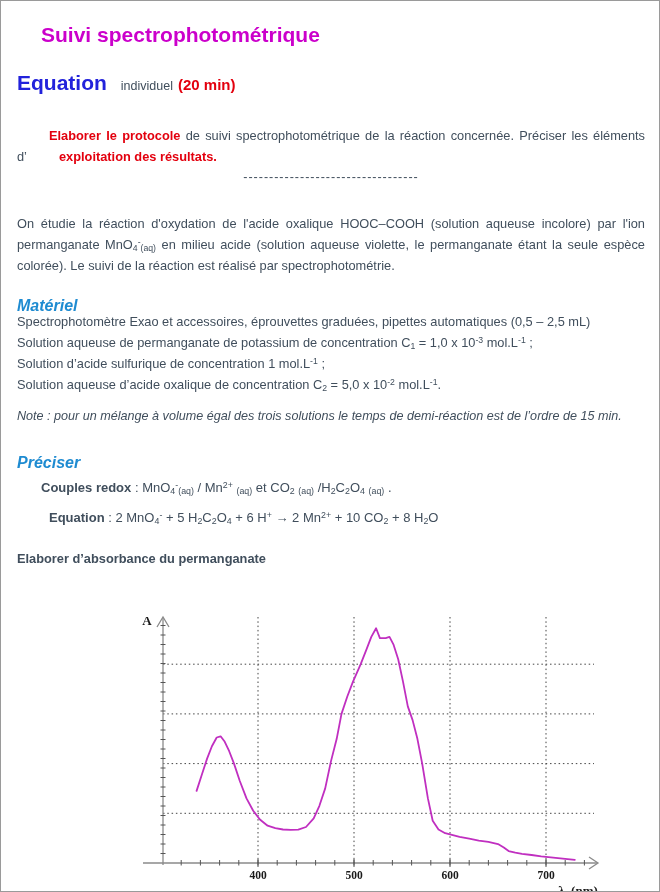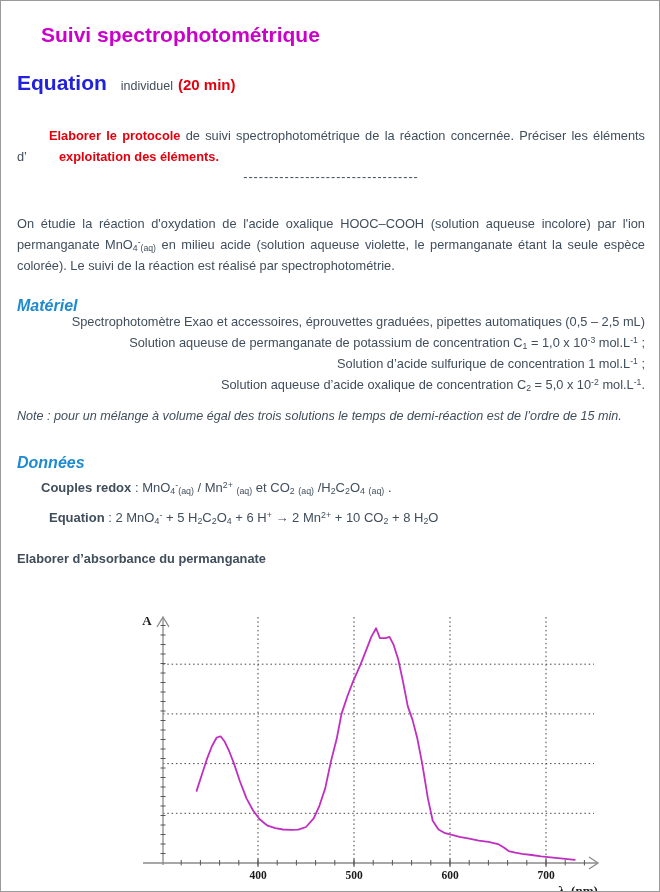--- a/index.html
+++ b/index.html
@@ -33,21 +33,21 @@
   .instruction{top:111px;}
   .dashes{top:169px;left:0;width:660px;text-align:center;font-size:12.5px;letter-spacing:1px;color:var(--body,#404E5C);}
   .intro{top:199px;}
   .section-heading{
     left:16px;
     font-size:16px;font-weight:bold;
     color:var(--section_blue,#1E8BD1);
     font-style:italic;
   }
   .materiel-heading{top:283px;}
-  .materiel-lines{top:310px;left:16px;width:628px;font-size:12.8px;text-align:right;}
+  .materiel-lines{top:310px;left:16px;width:628px;font-size:12.8px;}
   .materiel-lines .line{height:21px;line-height:21px;white-space:nowrap;}
   .note{top:395px;left:16px;width:628px;font-size:12.6px;font-style:italic;}
   .donnees-heading{top:440px;}
   .couples-line{top:466px;left:8px;font-size:13px;white-space:nowrap;text-align:right;}
   .equation-line{top:501px;left:16px;font-size:13px;white-space:nowrap;margin-top:8px;}
   .spectre-heading{top:537px;left:16px;font-size:12.8px;font-weight:bold;}
   .bold{font-weight:bold;padding-left:32px;}
   .red{color:var(--red,#E3000E);}
   .sub{font-size:68%;vertical-align:-0.25em;line-height:0;}
   .sup{font-size:68%;vertical-align:0.5em;line-height:0;}
@@ -64,38 +64,38 @@
 <body>
 
 <div class="page">
 
   <h1 class="abs doc-title">Suivi spectrophotométrique</h1>
 
   <div class="abs consigne-row">
     <span class="consigne-heading">Equation</span><span class="consigne-mode">individuel</span><span class="consigne-duration">(20 min)</span>
   </div>
 
-  <p class="abs para instruction"><span class="bold red">Elaborer le protocole</span><span> de suivi spectrophotométrique de la réaction concernée. Préciser les éléments d’</span><span class="bold red">exploitation des éléments.</span></p>
+  <p class="abs para instruction"><span class="bold red">Elaborer le protocole</span><span> de suivi spectrophotométrique de la réaction concernée. Préciser les éléments d’</span><span class="bold red">exploitation des résultats.</span></p>
 
   <div class="abs dashes">----------------------------------</div>
 
   <p class="abs para intro"><span>On étudie la réaction d'oxydation de l'acide oxalique HOOC–COOH (solution aqueuse incolore) par l'ion permanganate MnO</span><span class="sub">4</span><span class="sup">-</span><span class="sub">(aq)</span><span> en milieu acide (solution aqueuse violette, le permanganate étant la seule espèce colorée). Le suivi de la réaction est réalisé par spectrophotométrie.</span></p>
 
   <h2 class="abs section-heading materiel-heading">Matériel</h2>
 
   <div class="abs materiel-lines">
     <div class="line"><span>Spectrophotomètre Exao et accessoires, éprouvettes graduées, pipettes automatiques (0,5 – 2,5 mL)</span></div>
     <div class="line"><span>Solution aqueuse de permanganate de potassium de concentration C</span><span class="sub">1</span><span> = 1,0 x 10</span><span class="sup">-3</span><span> mol.L</span><span class="sup">-1</span><span> ;</span></div>
     <div class="line"><span>Solution d’acide sulfurique  de concentration 1 mol.L</span><span class="sup">-1</span><span> ;</span></div>
     <div class="line"><span>Solution aqueuse d’acide oxalique de concentration C</span><span class="sub">2</span><span> = 5,0 x 10</span><span class="sup">-2</span><span> mol.L</span><span class="sup">-1</span><span>.</span></div>
   </div>
 
   <p class="abs note">Note : pour un mélange à volume égal des trois solutions le temps de demi-réaction est de l’ordre de 15 min.</p>
 
-  <h2 class="abs section-heading donnees-heading">Données</h2>
+  <h2 class="abs section-heading donnees-heading">Préciser</h2>
 
   <p class="abs couples-line"><span class="bold">Couples redox</span><span> : MnO</span><span class="sub">4</span><span class="sup">-</span><span class="sub">(aq)</span><span> / Mn</span><span class="sup">2+</span><span> </span><span class="sub">(aq)</span><span> et CO</span><span class="sub">2</span><span> </span><span class="sub">(aq)</span><span> /H</span><span class="sub">2</span><span>C</span><span class="sub">2</span><span>O</span><span class="sub">4</span><span> </span><span class="sub">(aq)</span><span> .</span></p>
 
   <p class="abs equation-line"><span class="bold">Equation</span><span> : 2 MnO</span><span class="sub">4</span><span class="sup">-</span><span> + 5 H</span><span class="sub">2</span><span>C</span><span class="sub">2</span><span>O</span><span class="sub">4</span><span> + 6 H</span><span class="sup">+</span><span> → 2 Mn</span><span class="sup">2+</span><span> + 10 CO</span><span class="sub">2</span><span> + 8 H</span><span class="sub">2</span><span>O</span></p>
 
   <p class="abs spectre-heading">Elaborer d’absorbance du permanganate</p>
 
   <figure class="abs chart-wrap">
     <svg id="spectrum-svg" width="540" height="302" viewBox="0 0 540 302">
         <line x1="157" y1="14" x2="157" y2="260" class="grid"></line>

